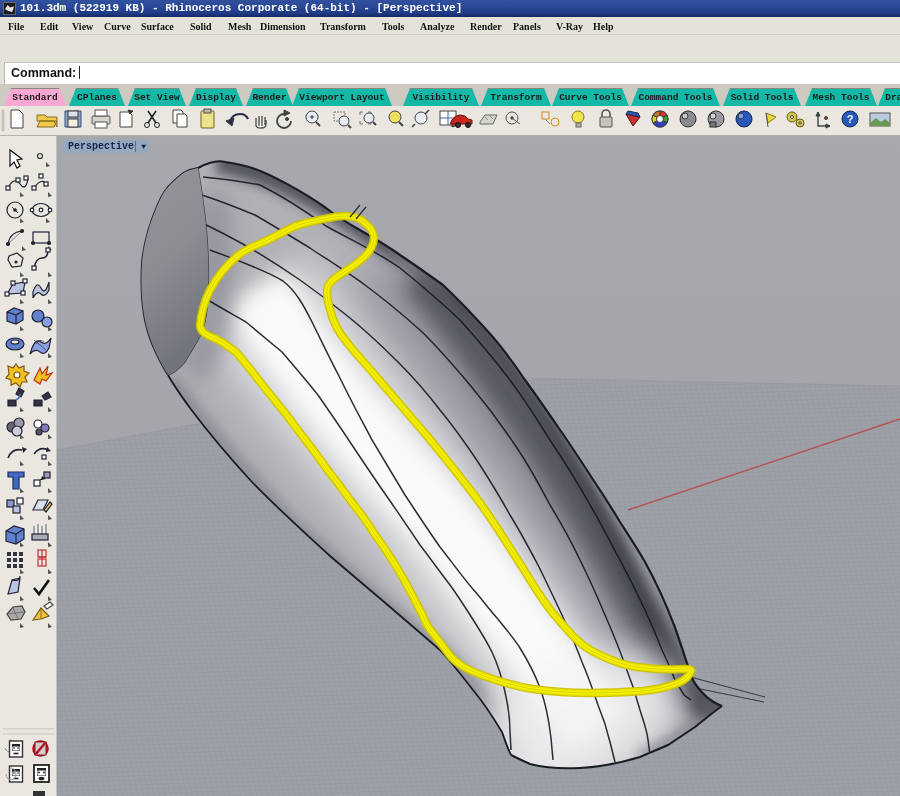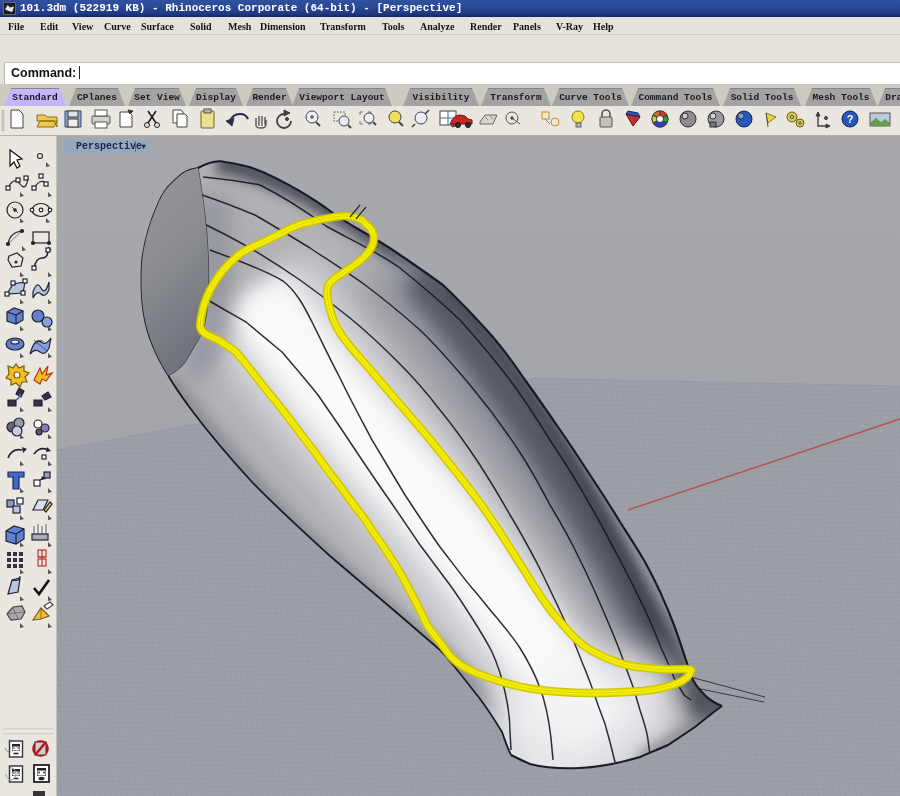--- a/index.html
+++ b/index.html
@@ -13,29 +13,29 @@
 #menubar{position:absolute;left:0;top:17px;width:900px;height:18px;background:#e5e2d9;
  border-bottom:1px solid #cfccc3;font:bold 10px "Liberation Mono",monospace;color:#111;}
 #menubar span{position:absolute;top:4px;font-family:Liberation Serif, serif;}
 #cmdarea{position:absolute;left:0;top:36px;width:900px;height:48px;background:#e5e2d9;}
 #cmdhist{position:absolute;left:4px;top:1px;width:896px;height:25px;background:#fff;border:1px solid #b8b5ac;border-right:none;
  font:12px "Liberation Sans",sans-serif;color:#3a3a3a;padding:3px 0 0 6px;}
 #cmdline{position:absolute;left:4px;top:26px;width:896px;height:22px;background:#fff;border-top:1px solid #c8c5bc;
  border-left:1px solid #b8b5ac;font:bold 12.5px "Liberation Sans",sans-serif;color:#111;padding:3px 0 8px 6px;}
 #cmdline .caret{display:inline-block;width:1px;height:13px;background:#222;vertical-align:-2px;margin-left:3px;}
 #tabbar{position:absolute;left:0;top:84px;width:900px;height:22px;background:#cdcac1;}
-#tabbar .tab{position:absolute;top:4px;height:18px;background:#a3a3a3;
+#tabbar .tab{position:absolute;top:4px;height:18px;background:#14b8a6;
  font:bold 9.5px "Liberation Mono",monospace;color:#1a1a1a;text-align:center;line-height:18px;
  clip-path:polygon(0 100%,7px 0,calc(100% - 7px) 0,100% 100%);border-top:1px solid #8a877e;}
-#tabbar .tab.active{background:#c4b5fd;z-index:3;font-family:Liberation Mono, monospace;}
+#tabbar .tab.active{background:#f9a8d4;z-index:3;font-family:Liberation Mono, monospace;}
 #toolbar{position:absolute;left:0;top:106px;width:900px;height:30px;background:#e9e7e0;border-bottom:1px solid #b5b2a9;}
 #sidebar{position:absolute;left:0;top:136px;width:57px;height:660px;background:#e9e7e0;border-right:1px solid #c5c2b9;}
 #viewport{position:absolute;left:57px;top:136px;width:843px;height:660px;background:#a5a6ab;overflow:hidden;}
 #vplabel{position:absolute;left:6px;top:4px;width:86px;height:13px;background:#96a8be;
- font:bold 10px "Liberation Mono",monospace;color:#14254d;line-height:13px;padding-left:13px;}
+ font:bold 10px "Liberation Mono",monospace;color:#14254d;line-height:13px;padding-left:5px;}
 #vplabel .arr{position:absolute;right:3px;top:0px;color:#14254d;font-size:8px;}
 #vplabel .sep{position:absolute;right:13px;top:1px;width:1px;height:11px;background:#5a6c88;}
 </style>
 </head>
 <body>
 <div id="titlebar">
     <div class="ticon"></div>
     <div class="ttext">101.3dm (522919 KB) - Rhinoceros Corporate (64-bit) - [Perspective]</div>
   </div>
 <div id="menubar">

